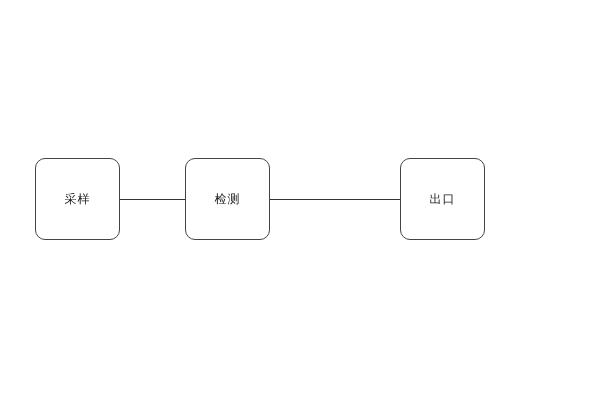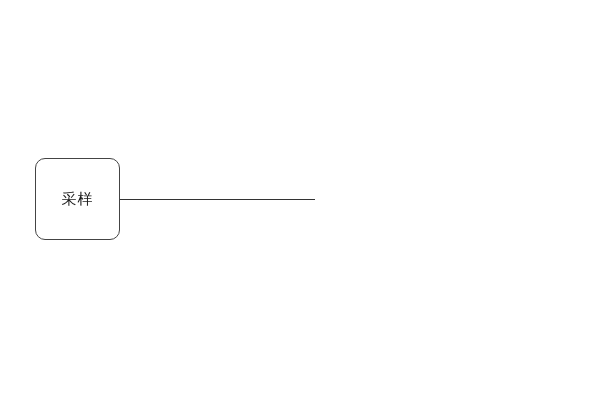--- a/index.html
+++ b/index.html
@@ -30,21 +30,21 @@
     height: 82px;
     box-sizing: border-box;
     border: 1px solid #444444;
     border-radius: 10px;
     background: #ffffff;
     display: flex;
     align-items: center;
     justify-content: center;
   }
   .node-label {
-    font-size: 15px;
+    font-size: 12px;
     color: #1a1a1a;
     letter-spacing: 1px;
     white-space: nowrap;
   }
   .connector {
     width: 65px;
     height: 0;
     border-top: 1px solid #333333;
   }
 </style>
@@ -53,21 +53,27 @@
 
 <div class="canvas">
   <div class="flow-row">
 
     <div class="node">
       <span class="node-label">采样</span>
     </div>
 
     <div class="connector"></div>
 
+    <div class="node">
+      <span class="node-label">检测</span>
+    </div>
 
     <div class="connector"></div>
 
 
     <div class="connector"></div>
 
+    <div class="node">
+      <span class="node-label">出口</span>
+    </div>
 
   </div>
 </div>
 
 </body></html>

